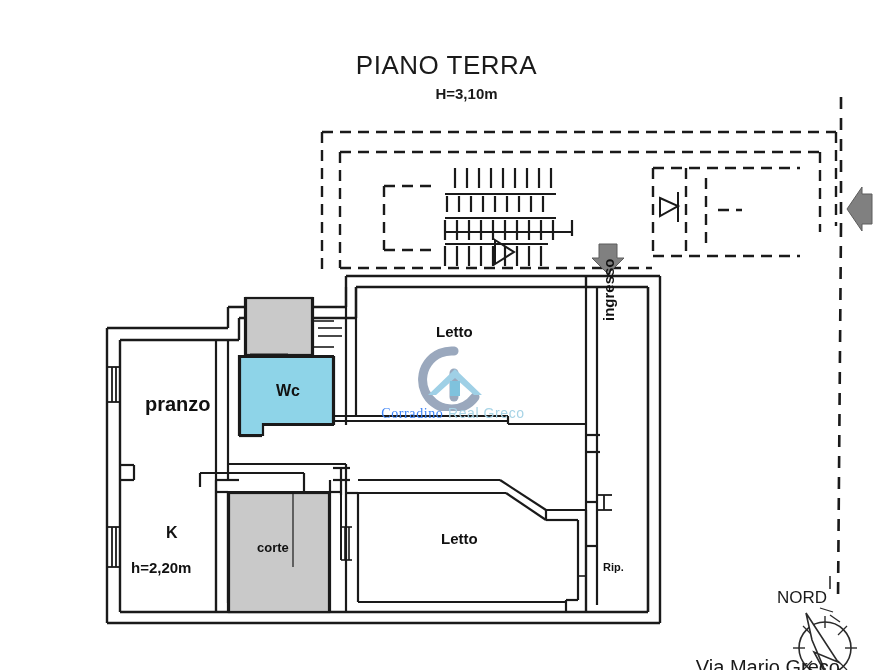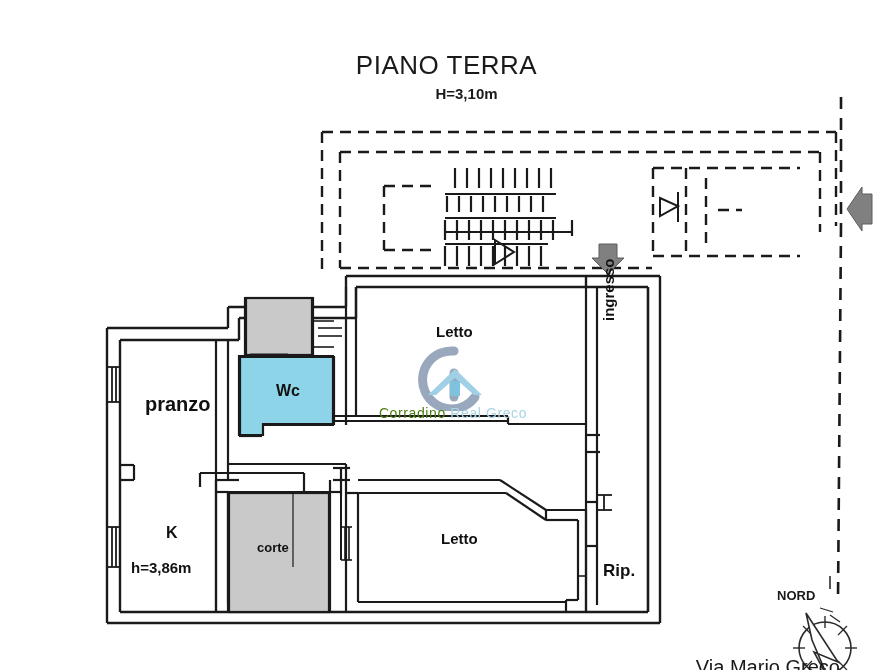--- a/index.html
+++ b/index.html
@@ -50,22 +50,22 @@
     width: 840px;
     text-align: right;
     font-size: 20px;
     color: #1a1a1a;
     pointer-events: none;
   }
   .nord-label {
     position: absolute;
     left: 777px;
     top: 548px;
-    font-size: 13px;
-    font-weight: bold;
+    font-size: 17px;
+    font-weight: normal;
     color: #1a1a1a;
     pointer-events: none;
   }
   svg#plan-svg {
     position: absolute;
     left: 0;
     top: 0;
     width: 893px;
     height: 670px;
   }
@@ -76,21 +76,21 @@
     white-space: nowrap;
     pointer-events: none;
   }
   .rl-pranzo { left: 145px; top: 353px; font-size: 20px; }
   .rl-wc     { left: 276px; top: 342px; font-size: 16px; }
   .rl-letto1 { left: 436px; top: 283px; font-size: 15px; }
   .rl-letto2 { left: 441px; top: 490px; font-size: 15px; }
   .rl-k      { left: 166px; top: 484px; font-size: 16px; }
   .rl-kh     { left: 131px; top: 519px; font-size: 15px; }
   .rl-corte  { left: 257px; top: 500px; font-size: 13px; }
-  .rl-rip    { left: 603px; top: 521px; font-size: 17px; }
+  .rl-rip    { left: 603px; top: 521px; font-size: 11px; }
   .rl-ingresso {
     left: 600px; top: 281px; font-size: 15px;
     transform: rotate(-90deg);
     transform-origin: left top;
   }
   .watermark {
     position: absolute;
     left: 358px;
     top: 305px;
     width: 190px;
@@ -100,21 +100,21 @@
   .wm-text {
     position: absolute;
     left: 0;
     top: 60px;
     width: 190px;
     text-align: center;
     font-size: 14px;
     letter-spacing: 0.6px;
     white-space: nowrap;
   }
-  .wm-word-a { color: #4d7c0f; }
+  .wm-word-a { color: #3b82f6; font-family: Liberation Serif, serif; }
   .wm-word-b { color: #a8d4e6; }
 </style>
 </head>
 <body>
 
 <div id="plan-root">
 
   <div class="title-block">
     <div class="title-main">PIANO TERRA</div>
     <div class="title-sub">H=3,10m</div>
@@ -406,20 +406,20 @@
       <span class="wm-word-a">Corradino</span>
       <span class="wm-word-b">Real Greco</span>
     </div>
   </div>
 
   <div class="room-label rl-pranzo">pranzo</div>
   <div class="room-label rl-wc">Wc</div>
   <div class="room-label rl-letto1">Letto</div>
   <div class="room-label rl-letto2">Letto</div>
   <div class="room-label rl-k">K</div>
-  <div class="room-label rl-kh">h=3,86m</div>
+  <div class="room-label rl-kh">h=2,20m</div>
   <div class="room-label rl-corte">corte</div>
   <div class="room-label rl-rip">Rip.</div>
   <div class="room-label rl-ingresso">ingresso</div>
 
   <div class="nord-label">NORD</div>
   <div class="street-label">Via Mario Greco</div>
 </div>
 
 </body></html>

